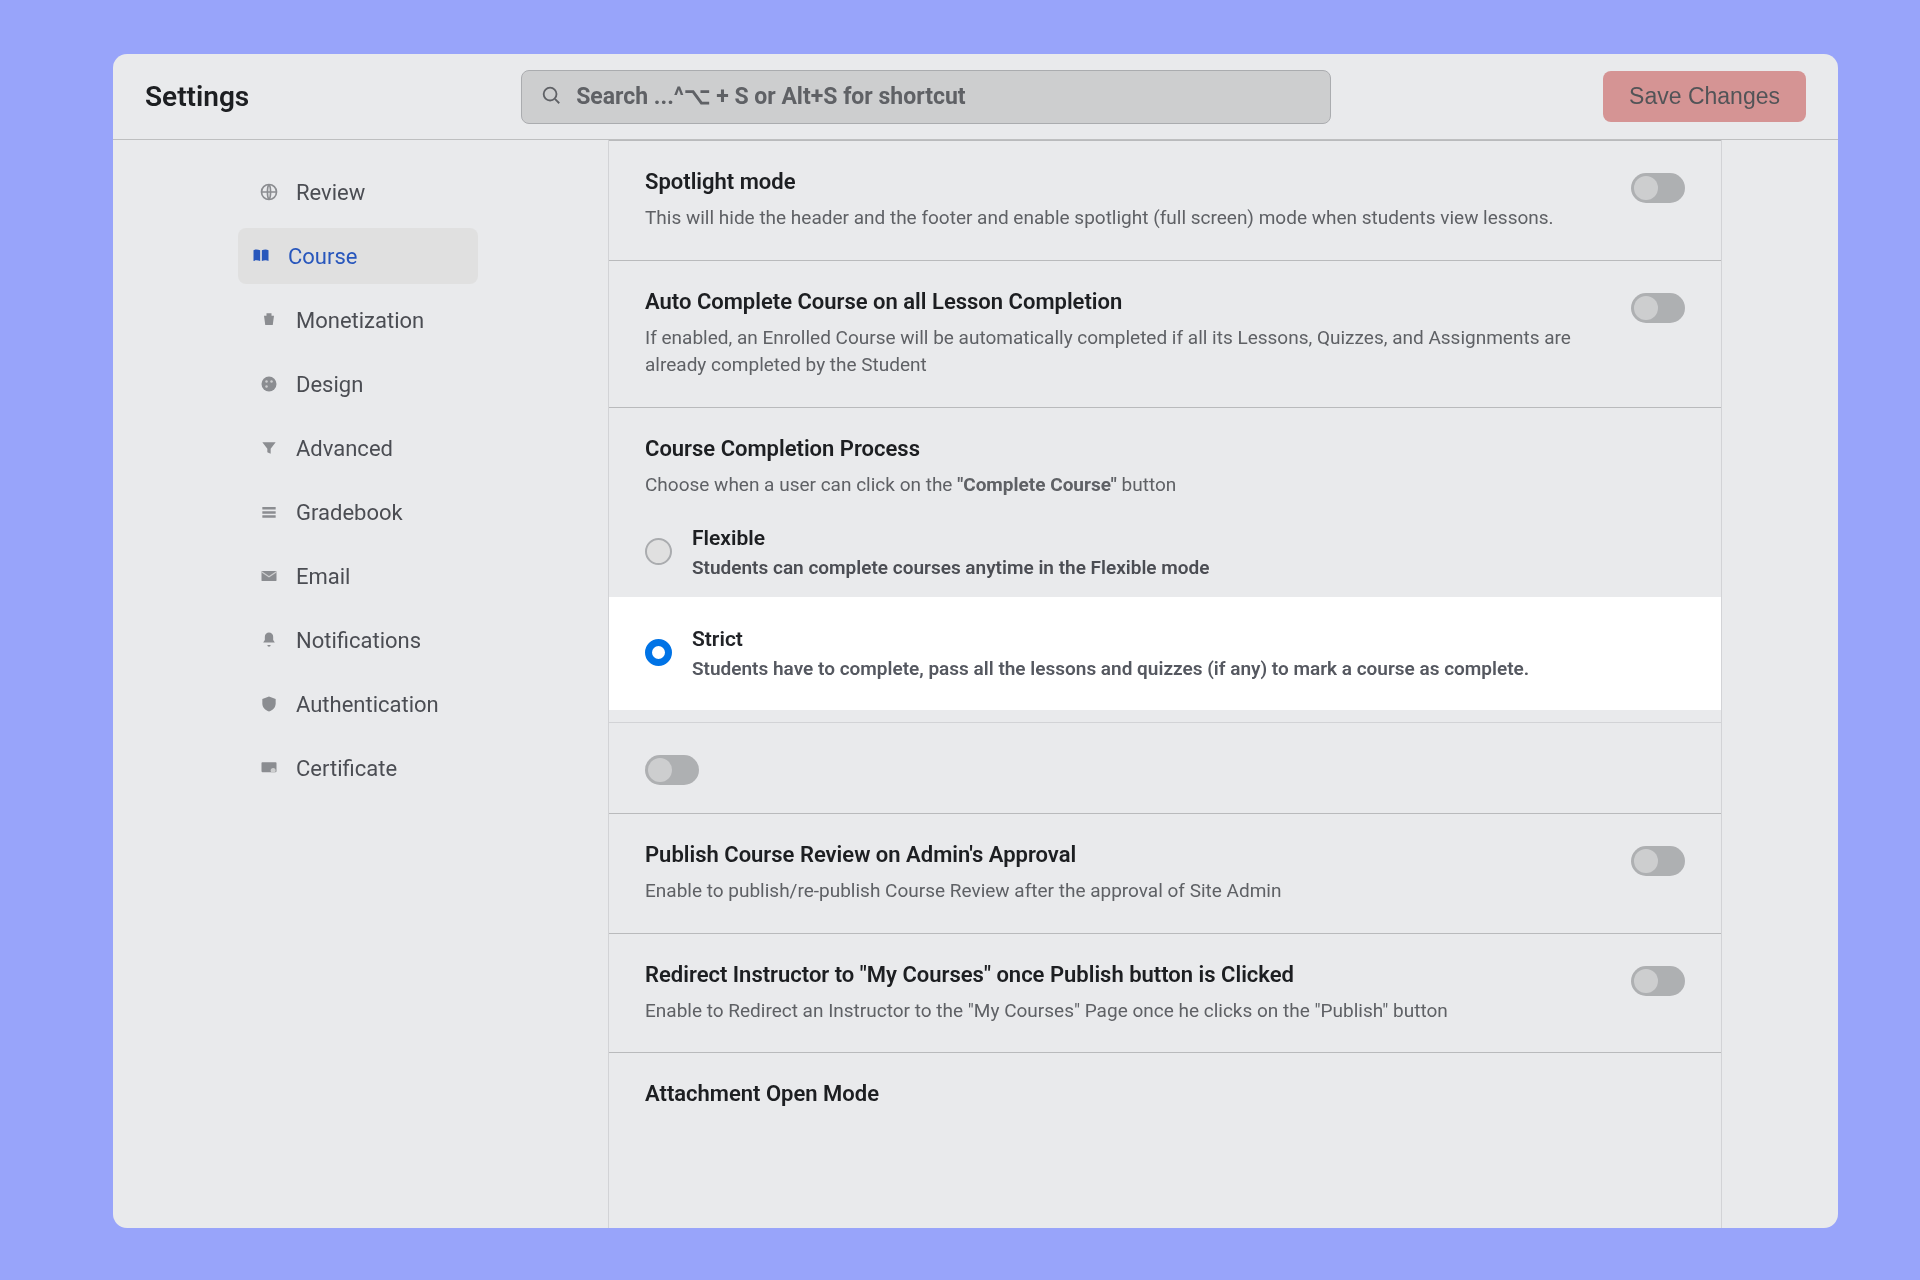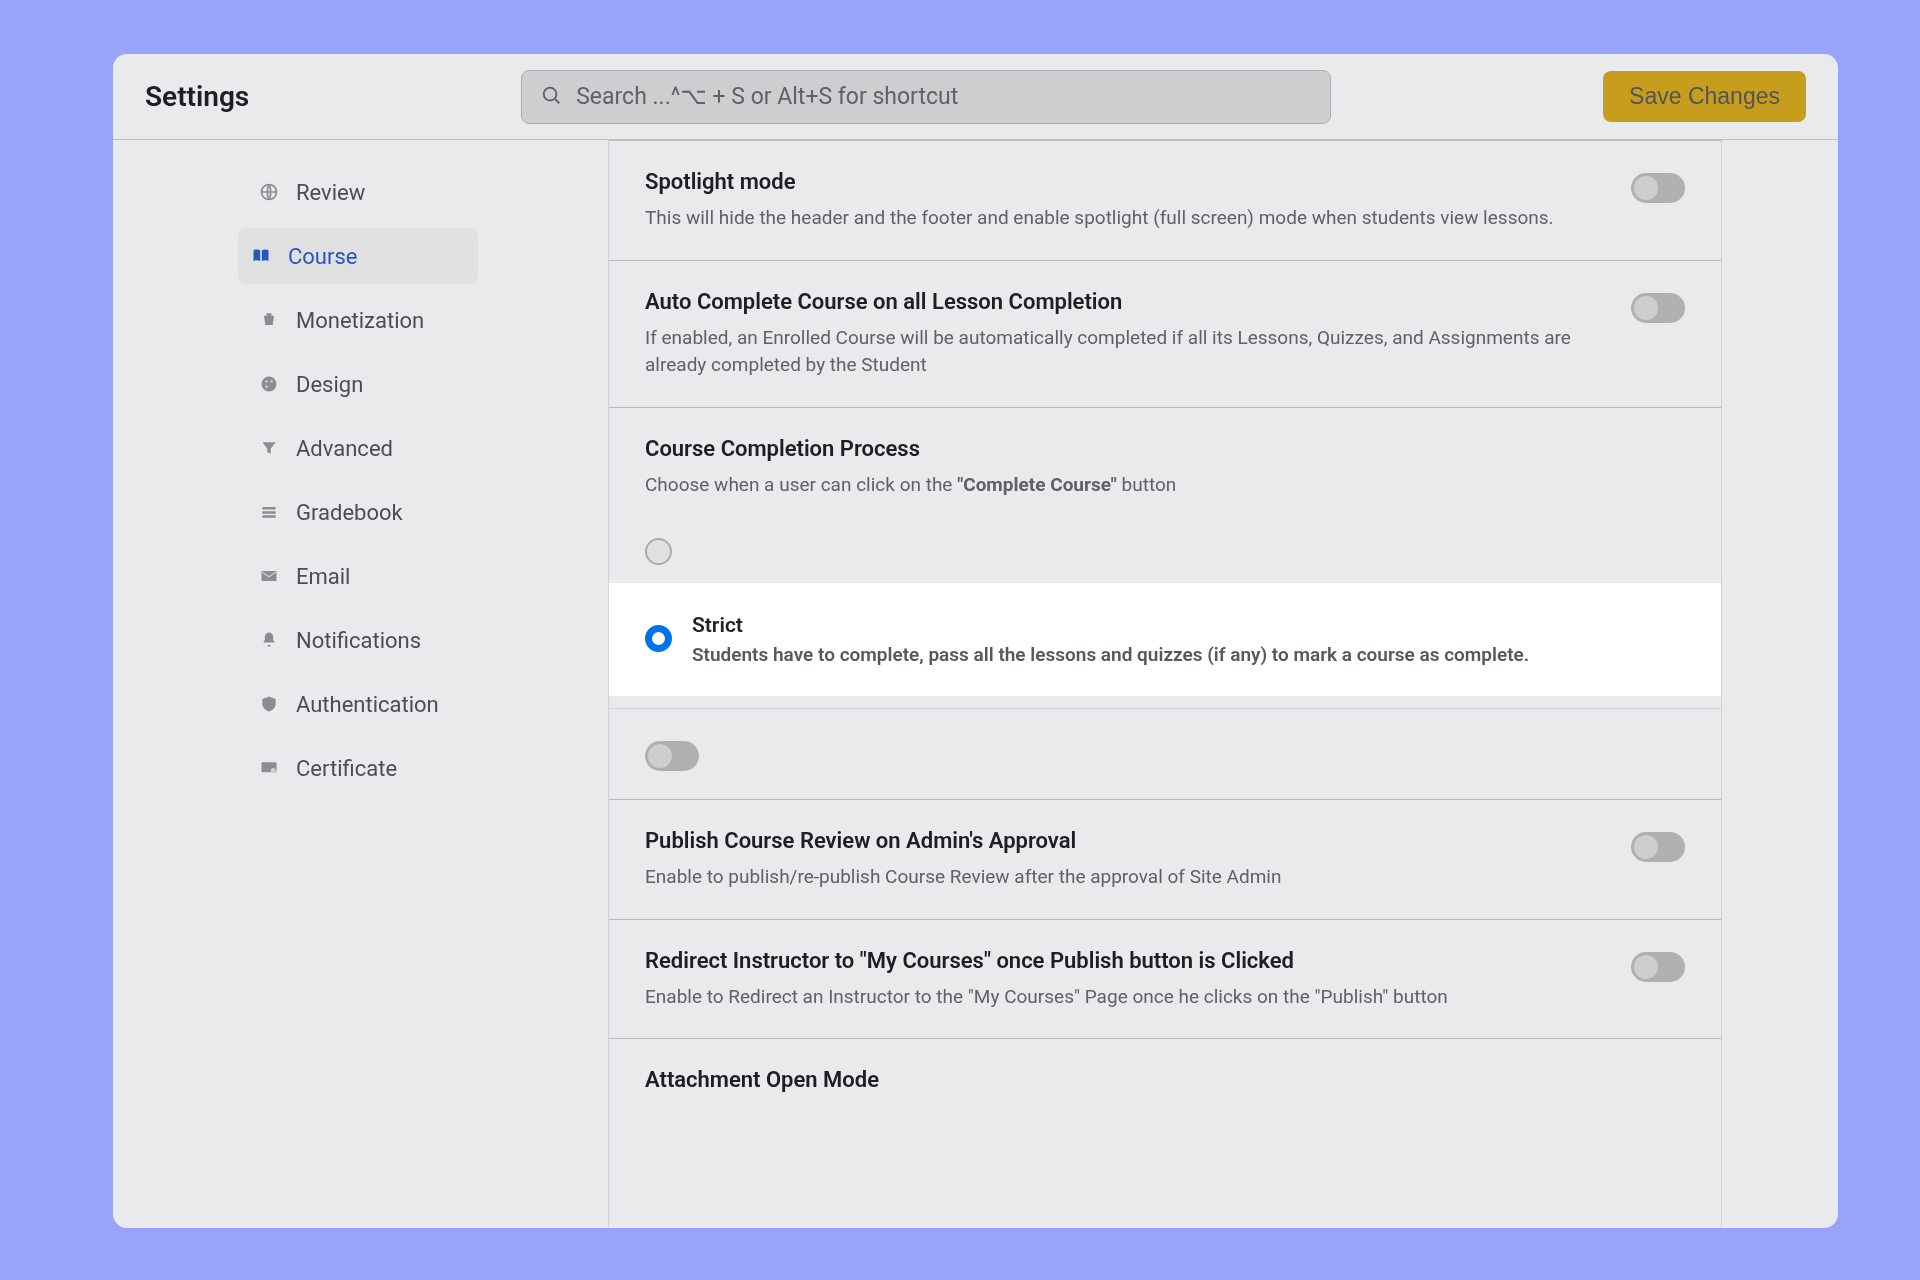--- a/index.html
+++ b/index.html
@@ -45,23 +45,23 @@
   height: 54px;
   border: 1px solid #c1c3c7;
   border-radius: 8px;
   display: flex;
   align-items: center;
   padding: 0 18px;
   color: #6b6e74;
   background: #e9eaec;
 }
 .search svg { flex: 0 0 auto; margin-right: 14px; }
-.search-text { font-size: 23px; color: #6b6e74; }
+.search-text { font-size: 23px; color: #6b6e74; font-weight: bold; }
 .save-btn {
-  background: #eab308;
+  background: #fca5a5;
   color: #5d5f64;
   font-size: 23px;
   padding: 12px 26px;
   border-radius: 8px;
   border: none;
   font-weight: 500;
 }
 .body {
   display: flex;
   height: calc(100% - 86px);
@@ -335,20 +335,24 @@
             <div class="setting-title">Course Completion Process</div>
             <div class="setting-desc">
               <span>Choose when a user can click on the </span><strong>"Complete Course"</strong><span> button</span>
             </div>
           </div>
         </div>
 
         <div class="radio-group">
           <div class="radio-opt dimmed">
             <div class="circle"></div>
+            <div>
+              <div class="txt-title">Flexible</div>
+              <div class="txt-desc">Students can complete courses anytime in the Flexible mode</div>
+            </div>
           </div>
           <div class="radio-opt selected highlight" style="padding-top:30px;padding-bottom:30px">
             <div class="circle"></div>
             <div>
               <div class="txt-title">Strict</div>
               <div class="txt-desc">Students have to complete, pass all the lessons and quizzes (if any) to mark a course as complete.</div>
             </div>
           </div>
         </div>
 

